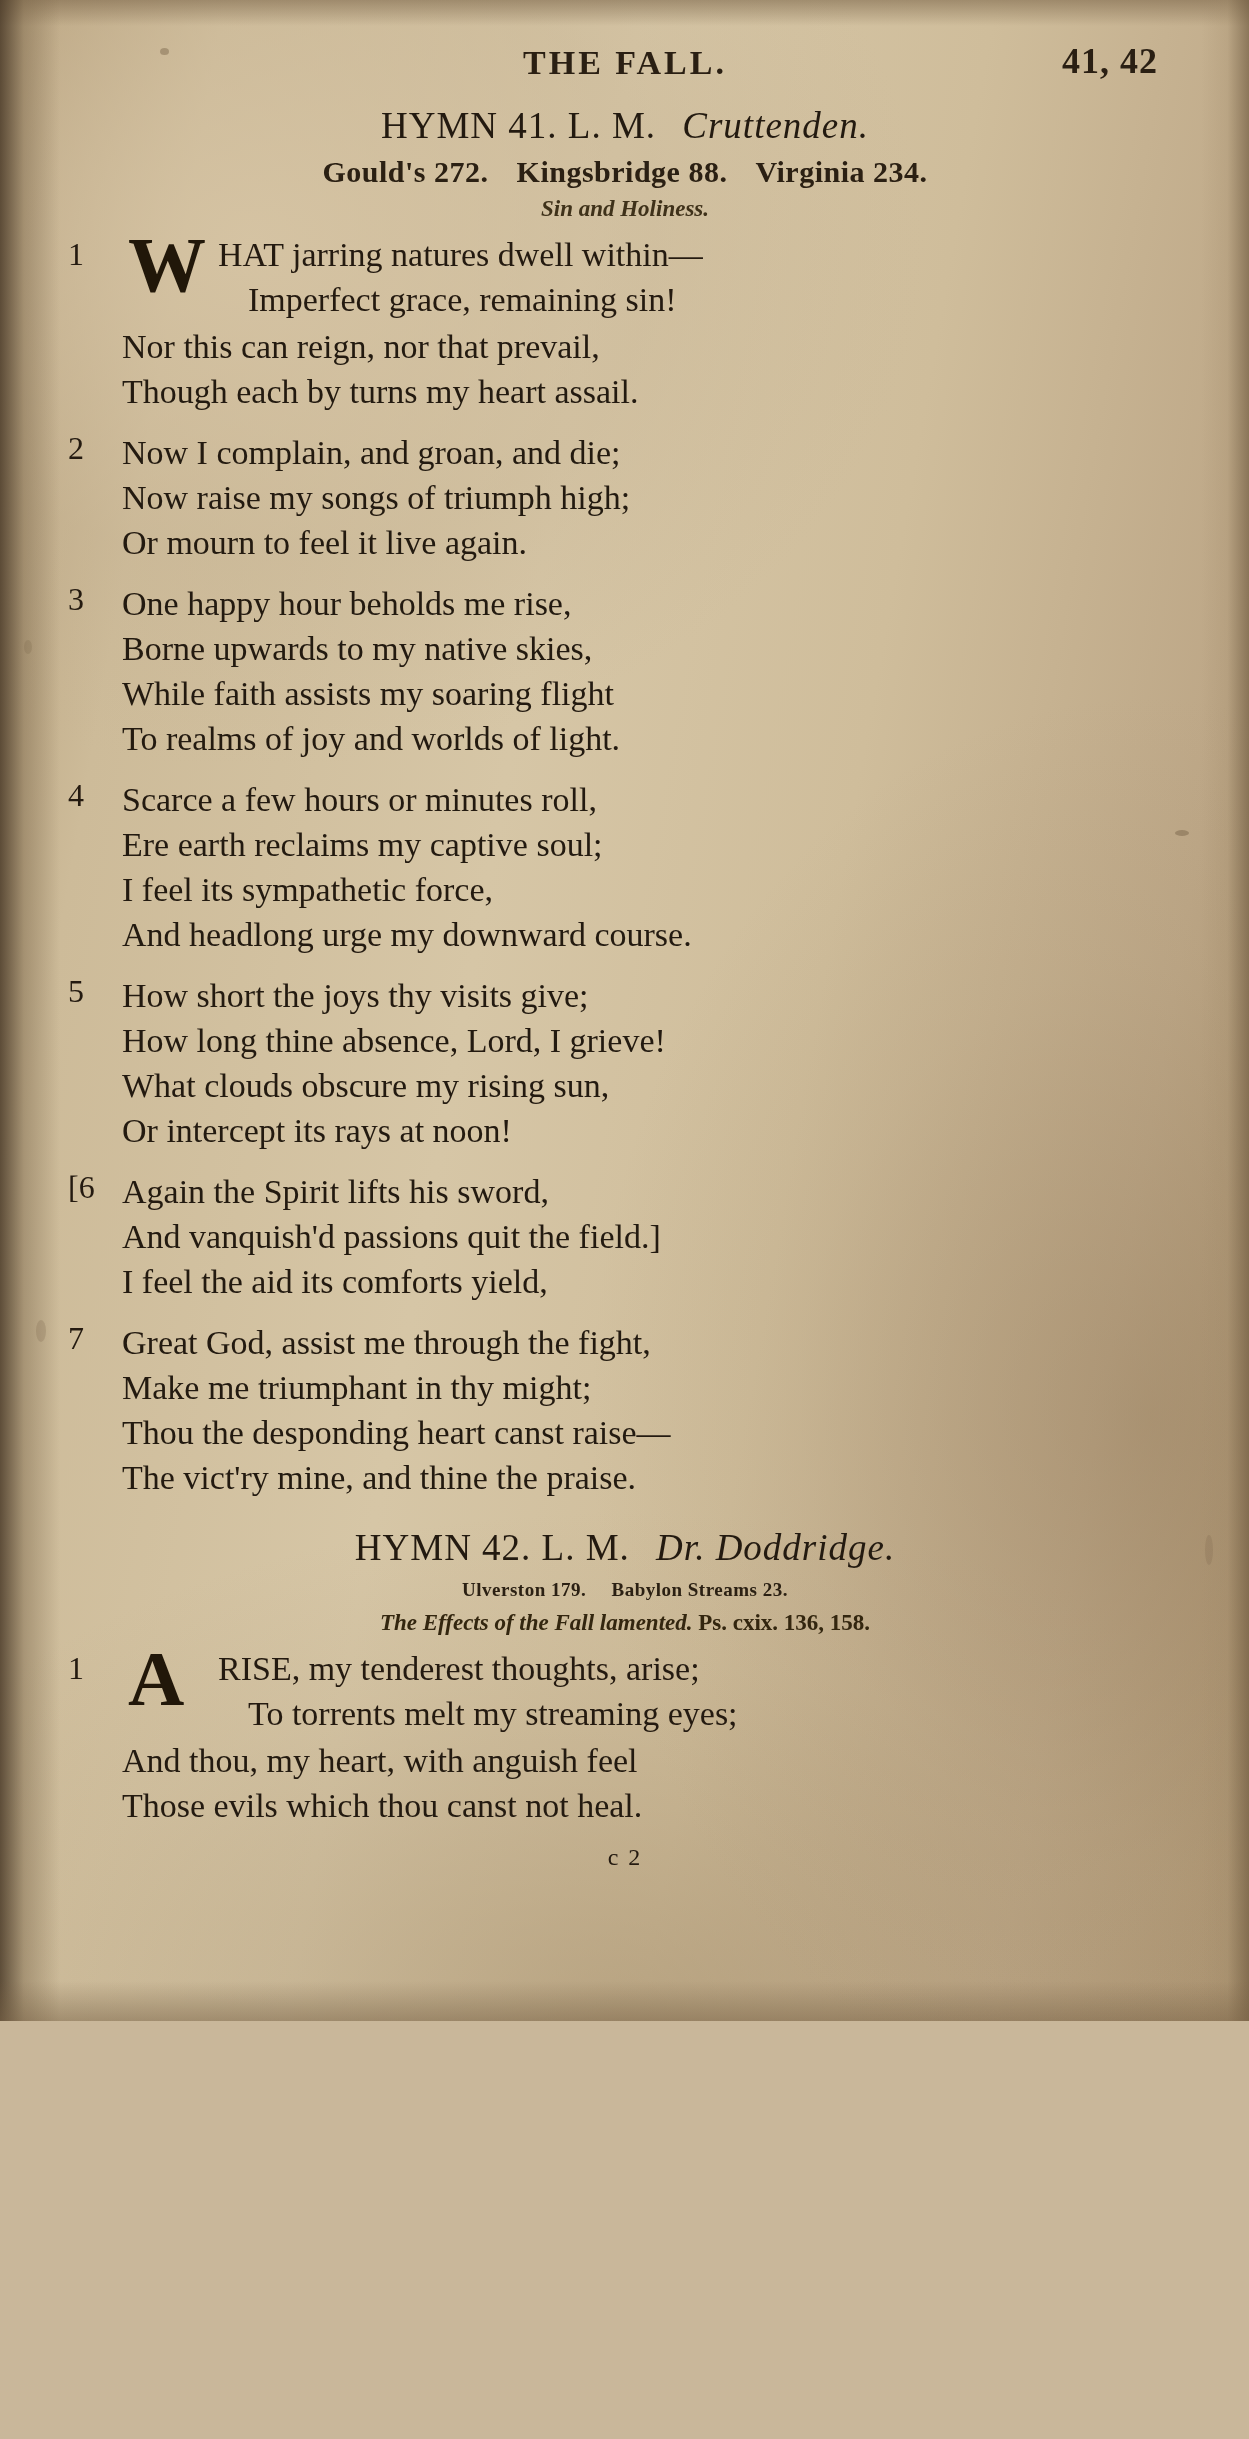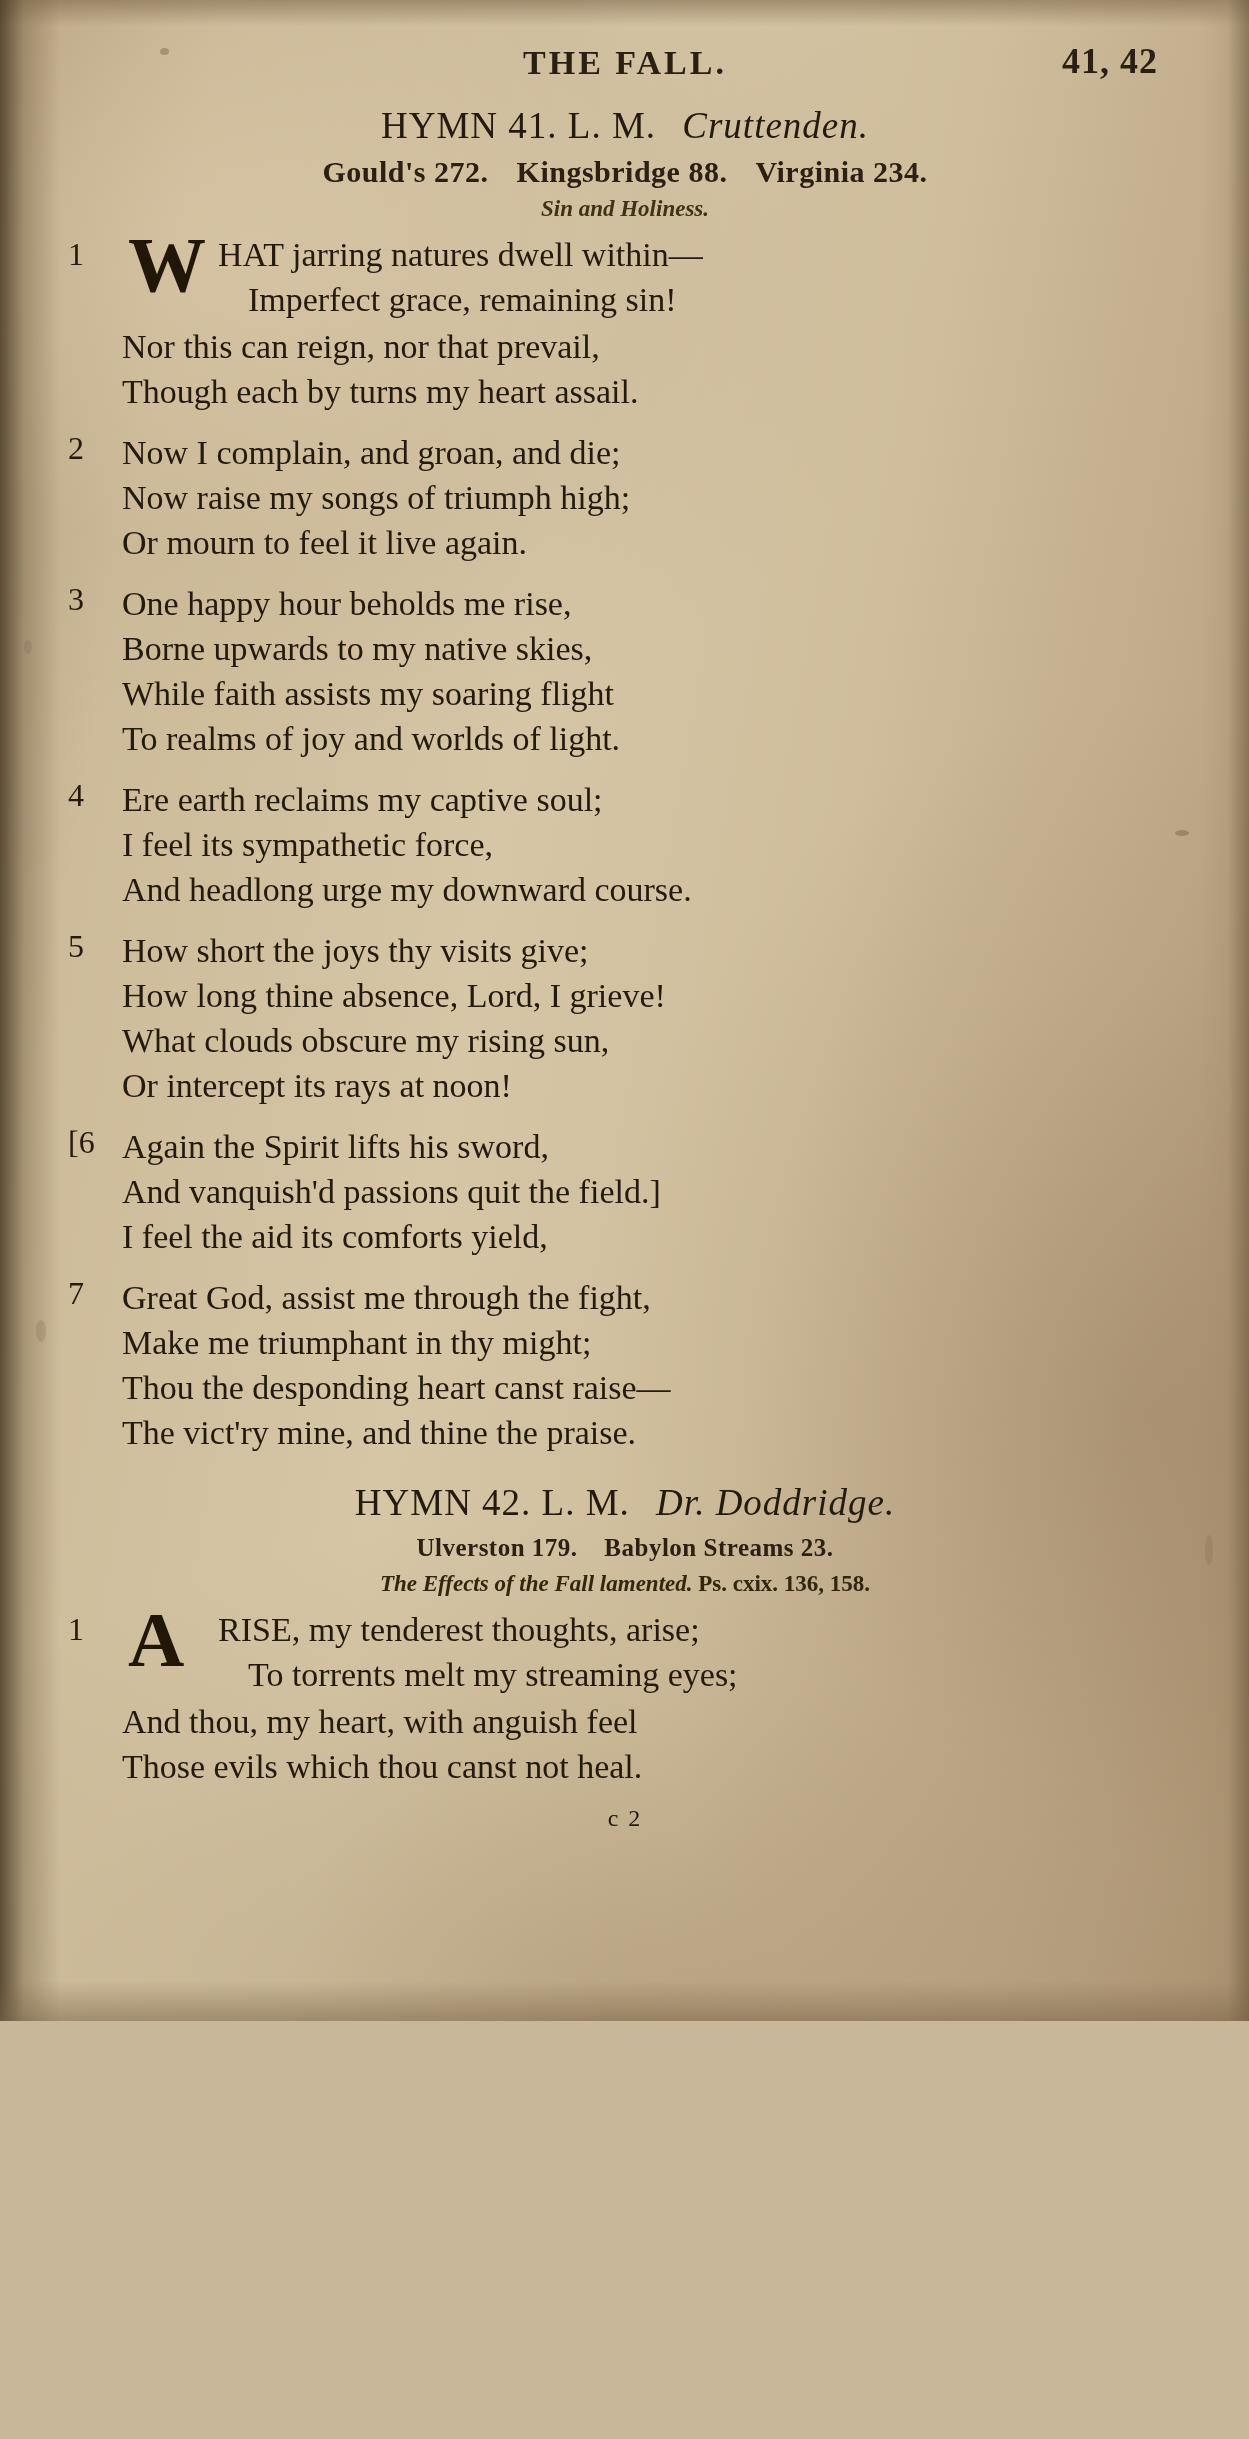--- a/index.html
+++ b/index.html
@@ -182,21 +182,21 @@
     line-height: 45px;
     padding-left: 126px;
     white-space: nowrap;
   }
 
   
   .hymn2 {
     margin-top: 26px;
   }
   .hymn2 .hymn-title { font-size: 37px; }
-  .hymn2 .tunes { font-size: 25px; margin-top: 10px; }
+  .hymn2 .tunes { font-size: 19px; margin-top: 10px; }
   .subject-row {
     text-align: center;
     font-size: 23px;
     margin-top: 9px;
     font-weight: 700;
     color: #33260f;
   }
   .subject-row .ital { font-style: italic; }
   .subject-row .refs { font-style: normal; }
 
@@ -269,20 +269,21 @@
       <div class="verse">
         <div class="verse-num">3</div>
         <div class="line">One happy hour beholds me rise,</div>
         <div class="line">Borne upwards to my native skies,</div>
         <div class="line">While faith assists my soaring flight</div>
         <div class="line">To realms of joy and worlds of light.</div>
       </div>
 
       <div class="verse">
         <div class="verse-num">4</div>
+        <div class="line">Scarce a few hours or minutes roll,</div>
         <div class="line">Ere earth reclaims my captive soul;</div>
         <div class="line">I feel its sympathetic force,</div>
         <div class="line">And headlong urge my downward course.</div>
       </div>
 
       <div class="verse">
         <div class="verse-num">5</div>
         <div class="line">How short the joys thy visits give;</div>
         <div class="line">How long thine absence, Lord, I grieve!</div>
         <div class="line">What clouds obscure my rising sun,</div>

